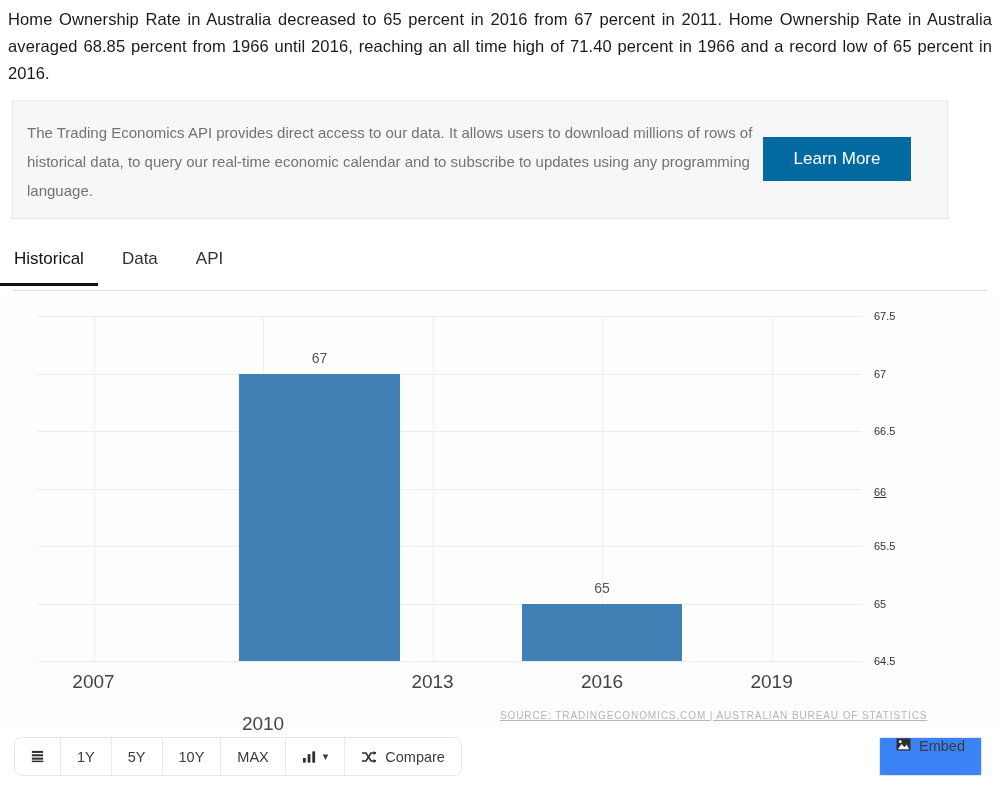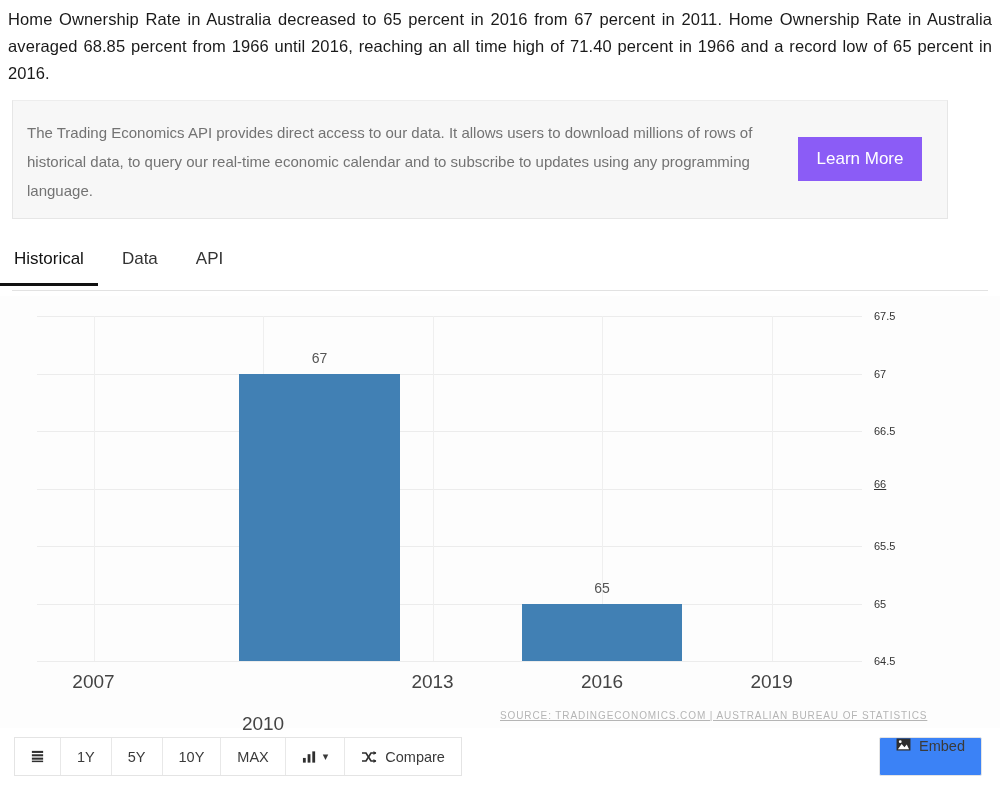--- a/index.html
+++ b/index.html
@@ -35,23 +35,23 @@
   }
   .promo-text {
     position: absolute;
     left: 14px; top: 17px; width: 762px;
     font-size: 15px;
     line-height: 29px;
     color: #737373;
   }
   .learn-more {
     position: absolute;
-    right: 25px; top: 36px;
-    width: 124px; height: 44px;
-    background: #8b5cf6;
+    right: 36px; top: 36px;
+    width: 148px; height: 44px;
+    background: #0369a1;
     color: #ffffff;
     font-size: 17px;
     border: none;
     cursor: pointer;
     display: flex; align-items: center; justify-content: center;
     font-family: "Liberation Sans", sans-serif;
   }
 
   
   .tabs {
@@ -139,21 +139,21 @@
   }
 
   
   .toolbar {
     position: absolute;
     left: 14px; top: 737px;
     height: 39px;
     display: flex;
     border: 1px solid #e4e4e4;
     background: #ffffff;
-    border-radius: 0;
+    border-radius: 8px;
     overflow: hidden;
   }
   .tb-btn {
     display: flex; align-items: center; justify-content: center;
     padding: 0 16px;
     font-size: 14.5px;
     color: #3a3a3a;
     border-right: 1px solid #e8e8e8;
     cursor: pointer;
     background: #fff;
@@ -213,21 +213,21 @@
         <div class="gridline-v" style="left: 734.589px;"></div>
         <div class="bar" style="left: 202.295px; width: 160.479px; top: 57.5px; height: 287.5px;"></div>
         <div class="bar-label" style="left: 282.534px; top: 33.5px;">67</div>
         <div class="bar" style="left: 484.829px; width: 160.479px; top: 287.5px; height: 57.5px;"></div>
         <div class="bar-label" style="left: 565.068px; top: 263.5px;">65</div>
       </div>
     <div id="yticks">
         <div class="ytick" style="top: 20px;">67.5</div>
         <div class="ytick" style="top: 77.5px;">67</div>
         <div class="ytick" style="top: 135px;">66.5</div>
-        <div class="ytick" style="top: 188px; text-decoration: underline;">66</div>
+        <div class="ytick" style="top: 196px; text-decoration: underline;">66</div>
         <div class="ytick" style="top: 250px;">65.5</div>
         <div class="ytick" style="top: 307.5px;">65</div>
         <div class="ytick" style="top: 365px;">64.5</div>
       </div>
     <div id="xticks">
         <div class="xtick" style="left: 93.5068px;">2007</div>
         <div class="xtick" style="left: 263.027px; margin-top: 42px;">2010</div>
         <div class="xtick" style="left: 432.548px;">2013</div>
         <div class="xtick" style="left: 602.068px;">2016</div>
         <div class="xtick" style="left: 771.589px;">2019</div>

